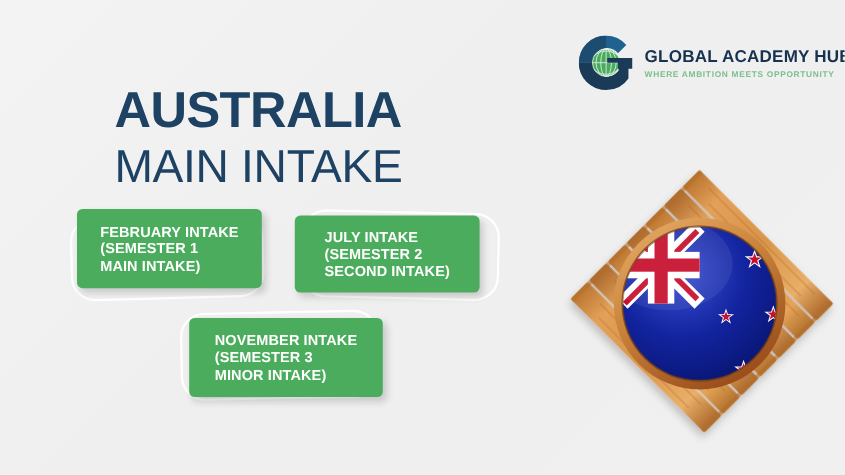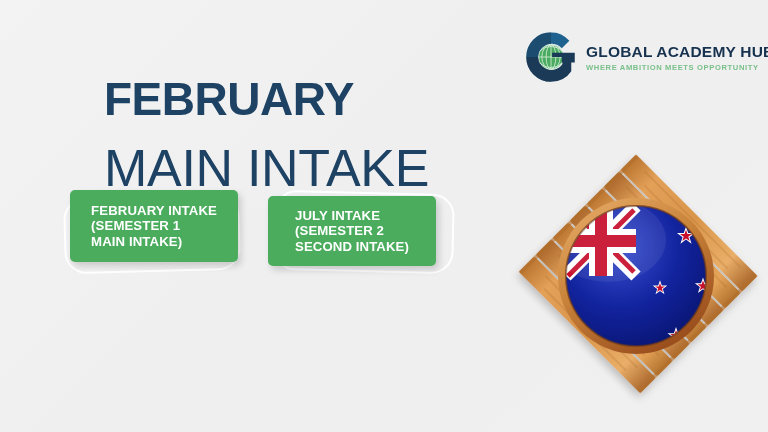--- a/index.html
+++ b/index.html
@@ -67,26 +67,26 @@
     line-height: 1;
   }
   #headline-line1 {
     font-size: 46px;
     font-weight: bold;
     letter-spacing: -0.5px;
     color: #1d4264;
     display: block;
   }
   #headline-line2 {
-    font-size: 52px;
+    font-size: 42px;
     font-weight: normal;
     letter-spacing: -0.3px;
     color: #1d4264;
     display: block;
-    margin-top: 20px;
+    margin-top: 8px;
   }
 
   
   .card {
     position: absolute;
   }
   .card-outline {
     position: absolute;
     border: 2.5px solid #ffffff;
     border-radius: 22px;
@@ -171,21 +171,21 @@
 
       <path d="M52 42 L94 42 L94 60 L70 60 L70 50 L52 50 Z" fill="#1b3a57"></path>
     </svg>
     <div id="logo-text-block">
       <div id="logo-title">GLOBAL ACADEMY HUB</div>
       <div id="logo-tagline">WHERE AMBITION MEETS OPPORTUNITY</div>
     </div>
   </div>
 
   <div id="headline">
-    <span id="headline-line1">FEBRUARY</span>
+    <span id="headline-line1">AUSTRALIA</span>
     <span id="headline-line2">MAIN INTAKE</span>
   </div>
 
   <div class="card" id="card-february">
     <div class="card-outline"></div>
     <div class="card-box">
       <span class="card-label">FEBRUARY INTAKE
 (SEMESTER 1
 MAIN INTAKE)</span>
     </div>
@@ -193,20 +193,28 @@
 
   <div class="card" id="card-july">
     <div class="card-outline"></div>
     <div class="card-box">
       <span class="card-label">JULY INTAKE
 (SEMESTER 2
 SECOND INTAKE)</span>
     </div>
   </div>
 
+  <div class="card" id="card-november">
+    <div class="card-outline"></div>
+    <div class="card-box">
+      <span class="card-label">NOVEMBER INTAKE
+(SEMESTER 3
+MINOR INTAKE)</span>
+    </div>
+  </div>
 
   <svg id="flag-emblem" viewBox="0 0 256 256">
     <defs>
       <linearGradient id="woodA" x1="0" y1="0" x2="1" y2="0">
         <stop offset="0%" stop-color="#b9742f"></stop>
         <stop offset="18%" stop-color="#e3a058"></stop>
         <stop offset="50%" stop-color="#d9954a"></stop>
         <stop offset="82%" stop-color="#e9ae68"></stop>
         <stop offset="100%" stop-color="#a9662a"></stop>
       </linearGradient>

